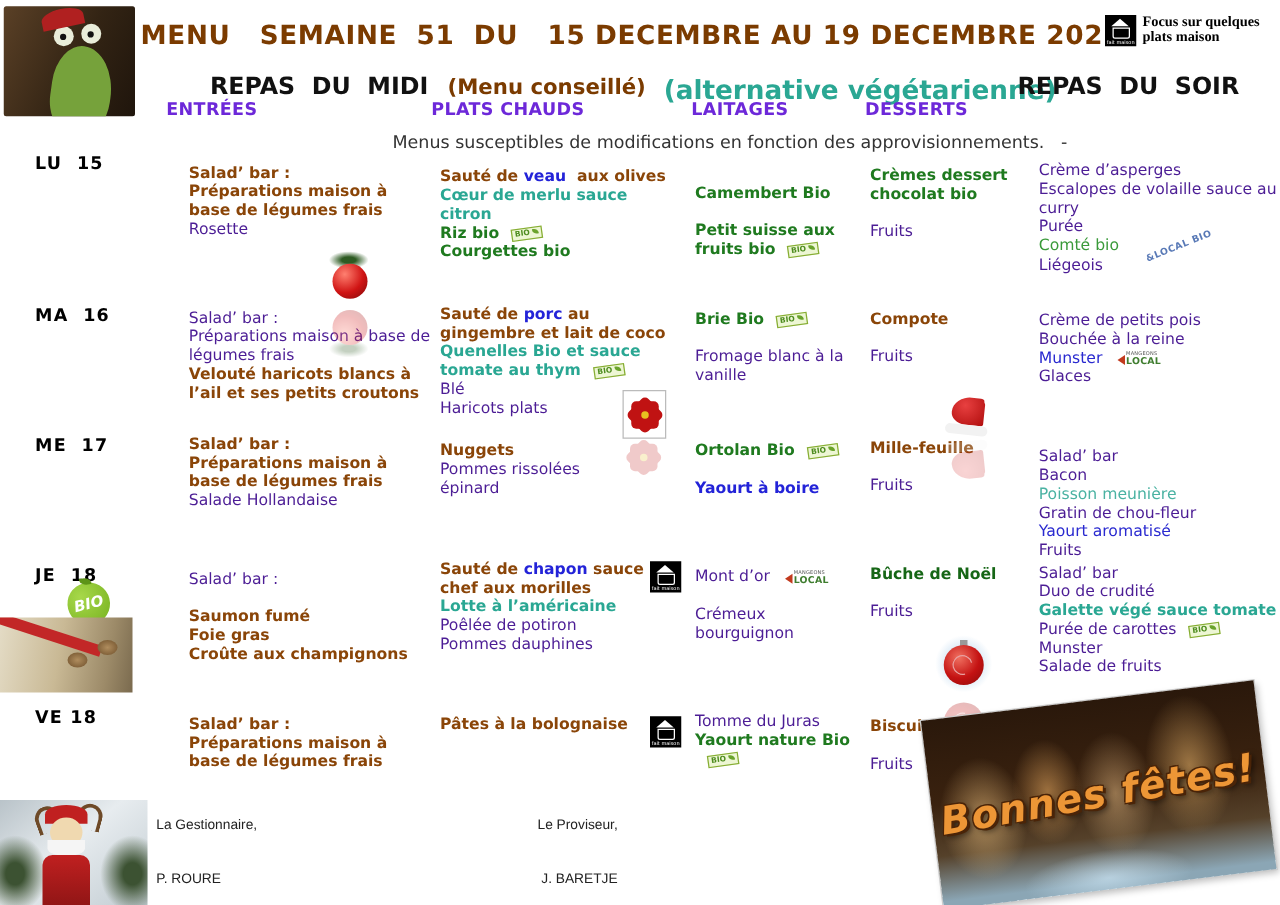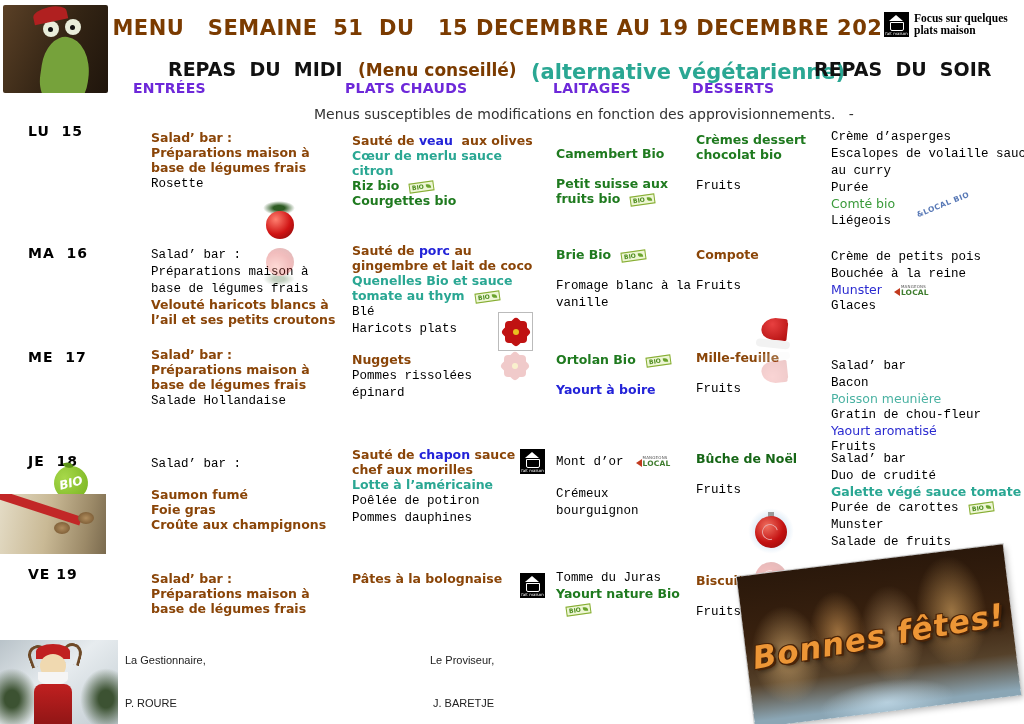--- a/index.html
+++ b/index.html
@@ -25,21 +25,21 @@
   .line{white-space:pre-wrap;}
   .line.gap{margin-top:15px;}
   .brown-b{color:#8a4508;font-weight:bold;}
   .blue-b{color:#2323d8;font-weight:bold;}
   .teal-b{color:#2aa793;font-weight:bold;}
   .green-b{color:#1f7a1f;font-weight:bold;}
   .dgreen-b{color:#166616;font-weight:bold;}
   .green{color:#3a9a3a;}
   .blue{color:#2a2ad0;}
   .teal{color:#4ab2a2;}
-  .plain{color:#000000;font-family:Liberation Mono, monospace;}
+  .plain{color:#4c1d95;}
 
   
   .bio-ic{display:inline-block;background:#edf6d4;border:1px solid #86ad33;color:#4d8c1f;
           font-size:6px;font-weight:bold;line-height:8px;padding:0 2px;margin-left:10px;
           transform:rotate(-8deg);vertical-align:middle;position:relative;}
   .bio-ic .leaf{display:inline-block;width:5px;height:4px;background:#6aa32c;
           border-radius:0 80% 0 80%;margin-left:2px;}
   .local-ic{display:inline-flex;align-items:flex-end;margin-left:12px;vertical-align:middle;}
   .local-ic .tri{width:0;height:0;border-top:4px solid transparent;border-bottom:4px solid transparent;
           border-right:6px solid #c23a1e;margin-right:1px;}
@@ -288,21 +288,21 @@
       <div class="line gap"><span class="plain">Fruits</span></div>
     </div>
     <div class="cell" style="position: absolute; left: 795px; top: 450px; width: 220px;">
       <div class="line"><span class="plain">Salad’ bar</span></div>
       <div class="line"><span class="plain">Duo de crudité</span></div>
       <div class="line"><span class="teal-b">Galette végé sauce tomate</span></div>
       <div class="line"><span class="plain">Purée de carottes</span><span class="bio-ic"><span>BIO</span><span class="leaf"></span></span></div>
       <div class="line"><span class="plain">Munster</span></div>
       <div class="line"><span class="plain">Salade de fruits</span></div>
     </div>
-    <div class="day-label" style="position: absolute; left: 28px; top: 566px; width: 80px;">VE 19</div>
+    <div class="day-label" style="position: absolute; left: 28px; top: 566px; width: 80px;">VE 18</div>
     <div class="cell" style="position: absolute; left: 115px; top: 571px; width: 195px;">
       <div class="line"><span class="brown-b">Salad’ bar :</span></div>
       <div class="line"><span class="brown-b">Préparations maison à base de légumes frais</span></div>
     </div>
     <div class="cell" style="position: absolute; left: 316px; top: 571px; width: 195px;">
       <div class="line"><span class="brown-b">Pâtes à la bolognaise</span></div>
       <span class="fm-box corner-maison">
         <span class="roof"></span>
         <span class="pot"></span>
         <span class="txt">fait maison</span>

